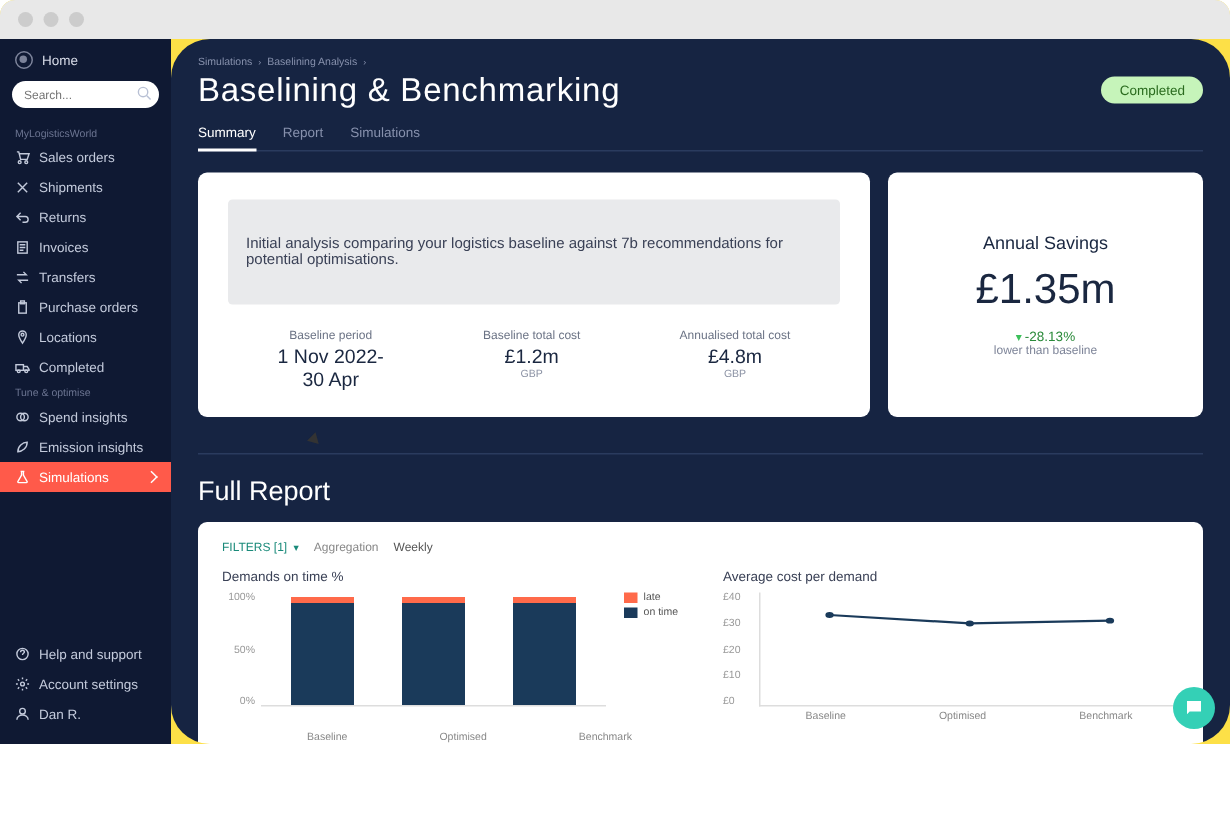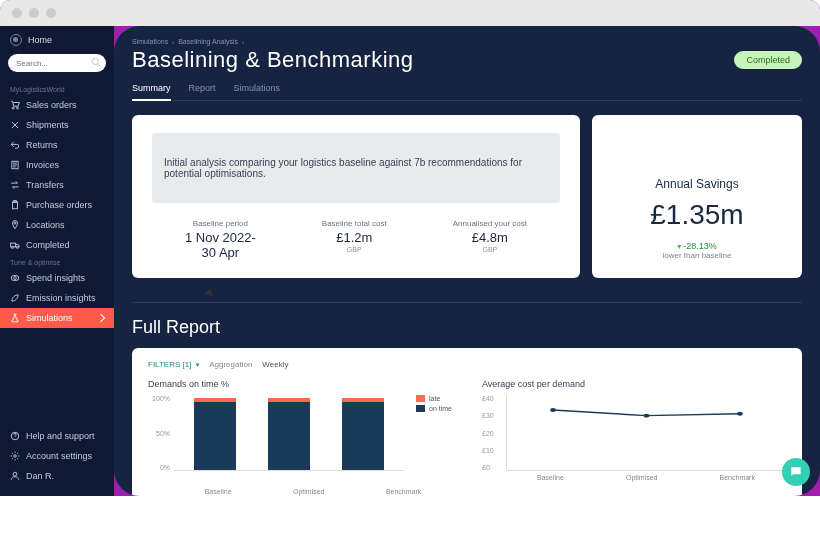--- a/index.html
+++ b/index.html
@@ -1,17 +1,17 @@
 <!DOCTYPE html>
 <html><head>
 <meta charset="utf-8">
 <style>
   * { box-sizing: border-box; margin: 0; padding: 0; }
   body { font-family: -apple-system, BlinkMacSystemFont, 'Segoe UI', sans-serif; background: #fff; }
-  .browser-frame { width: 820px; height: 496px; background: #a21caf; border-radius: 10px 10px 0 0; overflow: hidden; position: relative; margin: 0 auto; }
+  .browser-frame { width: 820px; height: 496px; background: #fde047; border-radius: 10px 10px 0 0; overflow: hidden; position: relative; margin: 0 auto; }
   .browser-bar { height: 26px; background: #e8e8e8; display: flex; align-items: center; padding: 0 12px; gap: 7px; }
   .browser-dot { width: 10px; height: 10px; border-radius: 50%; background: #ccc; }
   .app { display: flex; height: calc(100% - 26px); }
   .sidebar { width: 114px; background: #0f1933; color: #b8c0d4; display: flex; flex-direction: column; font-size: 9px; }
   .sb-top { display: flex; align-items: center; gap: 6px; padding: 8px 10px; color: #d8dce8; }
   .sb-logo { width: 12px; height: 12px; border: 1.5px solid #7b8299; border-radius: 50%; position: relative; }
   .sb-logo::before { content: ''; position: absolute; width: 5px; height: 5px; background: #7b8299; border-radius: 50%; top: 2px; left: 2px; }
   .sb-search { margin: 0 8px 10px; position: relative; }
   .sb-search input { width: 100%; height: 18px; border-radius: 9px; border: none; padding: 0 20px 0 8px; font-size: 8px; background: #fff; color: #333; }
   .sb-search .mag { position: absolute; right: 5px; top: 3px; width: 10px; height: 10px; }
@@ -27,21 +27,21 @@
   .bcaret { font-size: 6px; }
   .page-header { display: flex; align-items: center; justify-content: space-between; margin-top: 2px; }
   .page-title { font-size: 22px; font-weight: 400; letter-spacing: 0.5px; color: #fff; }
   .status-badge { background: #c6f4ba; color: #2a6b1e; font-size: 9px; padding: 4px 12px; border-radius: 12px; font-weight: 500; }
   .tabs { display: flex; gap: 18px; margin-top: 10px; font-size: 9px; border-bottom: 1px solid #2a3b5e; }
   .tab { padding: 0 0 6px; color: #8791ad; cursor: pointer; }
   .tab.active { color: #fff; border-bottom: 2px solid #fff; margin-bottom: -1px; }
   .overview-row { display: flex; gap: 12px; margin-top: 14px; }
   .card { background: #fff; color: #1a2740; border-radius: 6px; padding: 18px 20px; }
   .card-main { flex: 1; }
-  .card-savings { width: 210px; text-align: center; display: flex; flex-direction: column; justify-content: flex-end; align-items: center; }
+  .card-savings { width: 210px; text-align: center; display: flex; flex-direction: column; justify-content: center; align-items: center; }
   .intro-banner { background: #e9eaec; padding: 24px 12px; font-size: 10px; color: #3a4156; border-radius: 3px; margin-bottom: 16px; }
   .kpi-row { display: flex; justify-content: space-around; }
   .kpi { text-align: center; }
   .kpi-label { font-size: 8px; color: #6b7385; margin-bottom: 2px; }
   .kpi-value { font-size: 13px; font-weight: 500; color: #1a2740; }
   .kpi-sub { font-size: 7px; color: #8b92a4; margin-top: 1px; }
   .sav-title { font-size: 12px; color: #1a2740; margin-bottom: 8px; }
   .sav-value { font-size: 28px; font-weight: 500; color: #1a2740; margin-bottom: 10px; }
   .sav-pct { font-size: 9px; color: #2a8a3a; font-weight: 500; }
   .sav-pct::before { content: '▾'; color: #3cc05a; margin-right: 2px; font-size: 8px; }
@@ -234,21 +234,21 @@
               <div class="kpi-label">Baseline period</div>
               <div class="kpi-value" style="white-space:pre-line">1 Nov 2022-
 30 Apr</div>
             </div>
             <div class="kpi">
               <div class="kpi-label">Baseline total cost</div>
               <div class="kpi-value">£1.2m</div>
               <div class="kpi-sub">GBP</div>
             </div>
             <div class="kpi">
-              <div class="kpi-label">Annualised your cost</div>
+              <div class="kpi-label">Annualised total cost</div>
               <div class="kpi-value">£4.8m</div>
               <div class="kpi-sub">GBP</div>
             </div>
           </div>
         </div>
         <div class="card card-savings">
           <div class="sav-title">Annual Savings</div>
           <div class="sav-value">£1.35m</div>
           <div class="sav-pct">-28.13%</div>
           <div class="sav-sub">lower than baseline</div>

